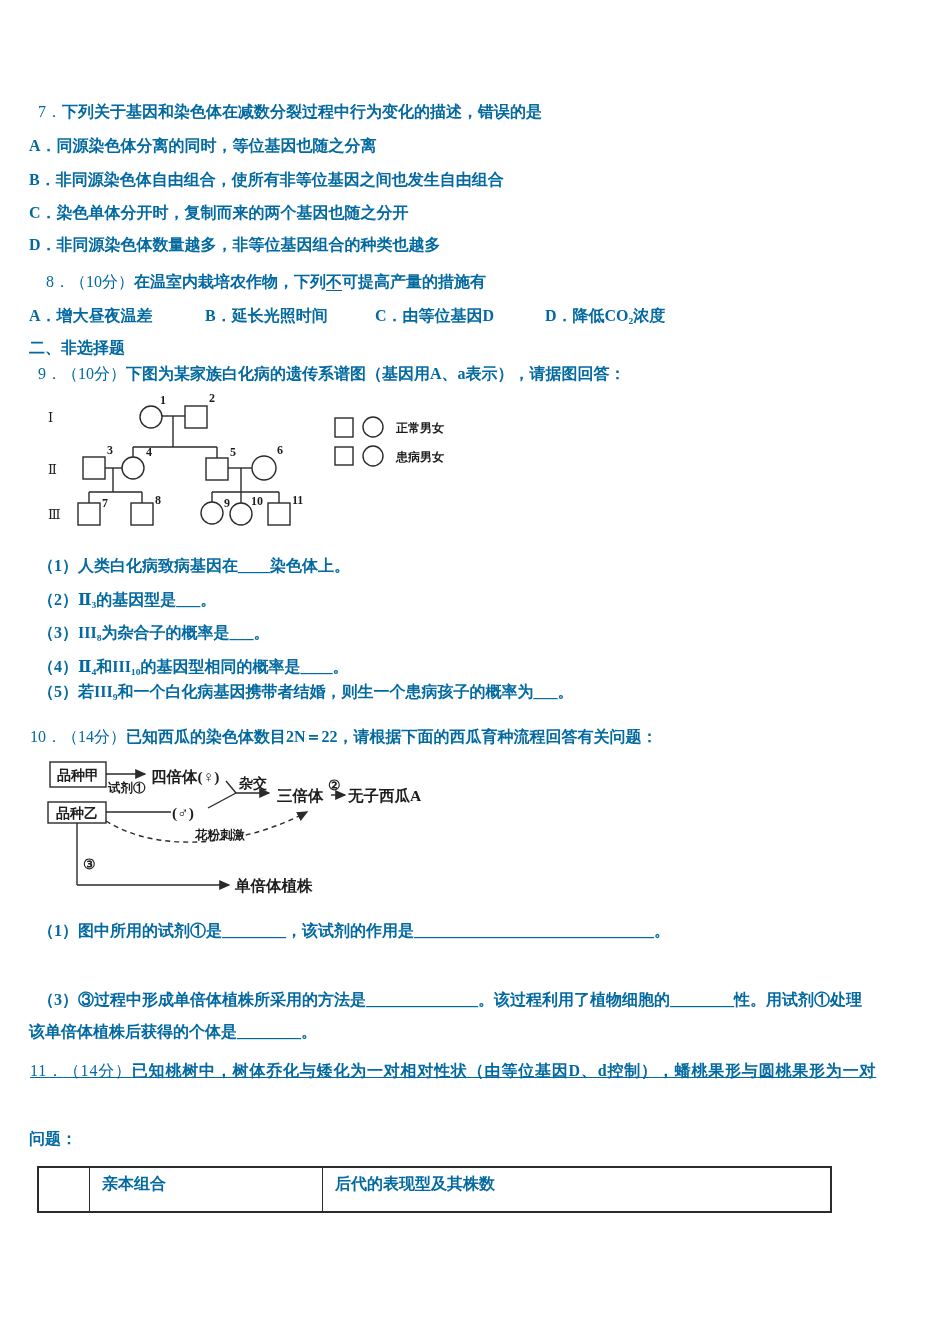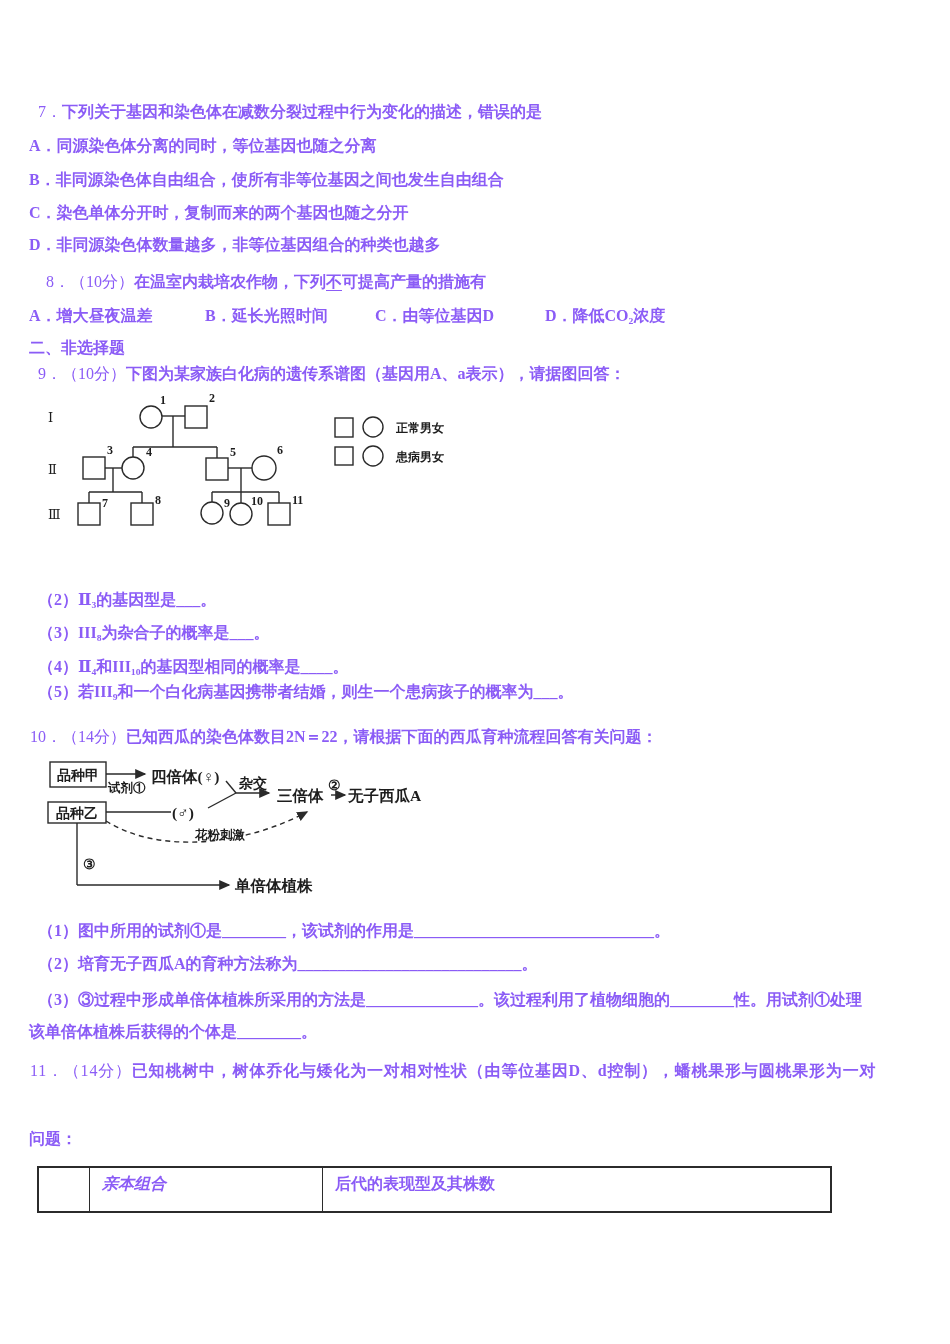--- a/index.html
+++ b/index.html
@@ -1,38 +1,38 @@
 <!DOCTYPE html>
 <html><head>
 <meta charset="utf-8">
 <style>
   html,body{margin:0;padding:0;background:#888;}
   #page{
     position:relative;width:950px;height:1344px;background:#ffffff;
     margin:0 auto;overflow:hidden;
     font-family:"Liberation Serif","DejaVu Serif",serif;
-    color:#8b5cf6;
+    color:#0369a1;
   }
   .line{position:absolute;white-space:nowrap;font-size:16px;font-weight:700;line-height:20px;}
   .norm{font-weight:400;}
   .u{text-decoration:underline;text-underline-offset:3px;}
-  .sp{letter-spacing:0.8px;}
+  .sp{letter-spacing:0.8px;text-decoration:underline;}
   svg text{font-family:"Liberation Serif","DejaVu Serif",serif;fill:#1d1d1d;}
   svg .lbl{font-size:12px;font-weight:700;}
   svg .gen{font-size:13px;font-weight:400;}
   svg .leg{font-size:12px;font-weight:700;}
   svg .fc15{font-size:15.5px;font-weight:700;}
   svg .fc14{font-size:14px;font-weight:700;}
   svg .fc12{font-size:12.5px;font-weight:700;}
   svg line,svg path.k,svg rect.k,svg circle.k{stroke:#2a2a2a;stroke-width:1.4;fill:none;}
   .ptable{position:absolute;left:37px;top:1166px;width:795px;height:47px;
     border:2px solid #2b2b2b;display:flex;box-sizing:border-box;}
   .ptable .cell{box-sizing:border-box;padding:6px 10px 0 12px;font-size:16px;font-weight:700;}
   .ptable .c1{width:50px;}
-  .ptable .c2{width:212px;border-left:1.5px solid #2b2b2b;font-style:italic;}
+  .ptable .c2{width:212px;border-left:1.5px solid #2b2b2b;}
   .ptable .c3{flex:1;border-left:1.5px solid #2b2b2b;margin-left:21px;}
 </style>
 </head>
 <body>
 
 <div id="page">
 
   <div class="line" style="left:38px;top:102px"><span class="norm">7．</span><span>下列关于基因和染色体在减数分裂过程中行为变化的描述，错误的是</span></div>
   <div class="line" style="left:29px;top:170px">B．非同源染色体自由组合，使所有非等位基因之间也发生自由组合</div>
   <div class="line" style="left:29px;top:136px">A．同源染色体分离的同时，等位基因也随之分离</div>
@@ -122,20 +122,21 @@
       <circle class="k" cx="333" cy="39" r="10" fill="#fff"></circle>
       <text class="leg" x="356" y="44">正常男女</text>
     </g>
     <g>
       <rect class="k" x="295" y="59" width="18" height="18" fill="#111111"></rect>
       <circle class="k" cx="333" cy="68" r="10" fill="#111111"></circle>
       <text class="leg" x="356" y="73">患病男女</text>
     </g>
   </svg>
 
+  <div class="line" style="left:38px;top:556px">（1）人类白化病致病基因在____染色体上。</div>
   <div class="line" style="left:38px;top:590px">（2）Ⅱ₃的基因型是___。</div>
   <div class="line" style="left:38px;top:623px">（3）III₈为杂合子的概率是___。</div>
   <div class="line" style="left:38px;top:657px">（4）Ⅱ₄和III₁₀的基因型相同的概率是____。</div>
   <div class="line" style="left:38px;top:682px">（5）若III₉和一个白化病基因携带者结婚，则生一个患病孩子的概率为___。</div>
 
   <div class="line" style="left:30px;top:727px"><span class="norm">10．</span><span class="norm">（14分）</span><span>已知西瓜的染色体数目2N＝22，请根据下面的西瓜育种流程回答有关问题：</span></div>
 
   <svg style="position:absolute;left:45px;top:755px" width="400" height="148" viewBox="0 0 400 148">
     <defs>
       <marker id="arr" markerWidth="9" markerHeight="8" refX="7" refY="3.5" orient="auto">
@@ -171,21 +172,20 @@
     <path class="k" d="M 61,66 C 115,100 200,90 262,57" stroke-dasharray="5,4" marker-end="url(#arr)"></path>
     <text class="fc12" x="150" y="84">花粉刺激</text>
 
     <line x1="32" y1="68" x2="32" y2="130"></line>
     <text class="fc14" x="38" y="114">③</text>
     <line x1="32" y1="130" x2="184" y2="130" marker-end="url(#arr)"></line>
     <text class="fc15" x="190" y="136">单倍体植株</text>
   </svg>
 
   <div class="line" style="left:38px;top:921px">（1）图中所用的试剂①是________，该试剂的作用是______________________________。</div>
-  <div class="line" style="left:38px;top:954px">（2）培育无子西瓜A的育种方法称为____________________________。</div>
   <div class="line" style="left:38px;top:990px">（3）③过程中形成单倍体植株所采用的方法是______________。该过程利用了植物细胞的________性。用试剂①处理</div>
   <div class="line" style="left:29px;top:1022px">该单倍体植株后获得的个体是________。</div>
 
   <div class="line sp" style="left:30px;top:1061px"><span class="norm">11．</span><span class="norm">（14分）</span><span>已知桃树中，树体乔化与矮化为一对相对性状（由等位基因D、d控制），蟠桃果形与圆桃果形为一对</span></div>
   <div class="line" style="left:29px;top:1129px">问题：</div>
 
   <div class="ptable">
     <div class="cell c1"></div>
     <div class="cell c2">亲本组合</div>
     <div class="cell c3">后代的表现型及其株数</div>

